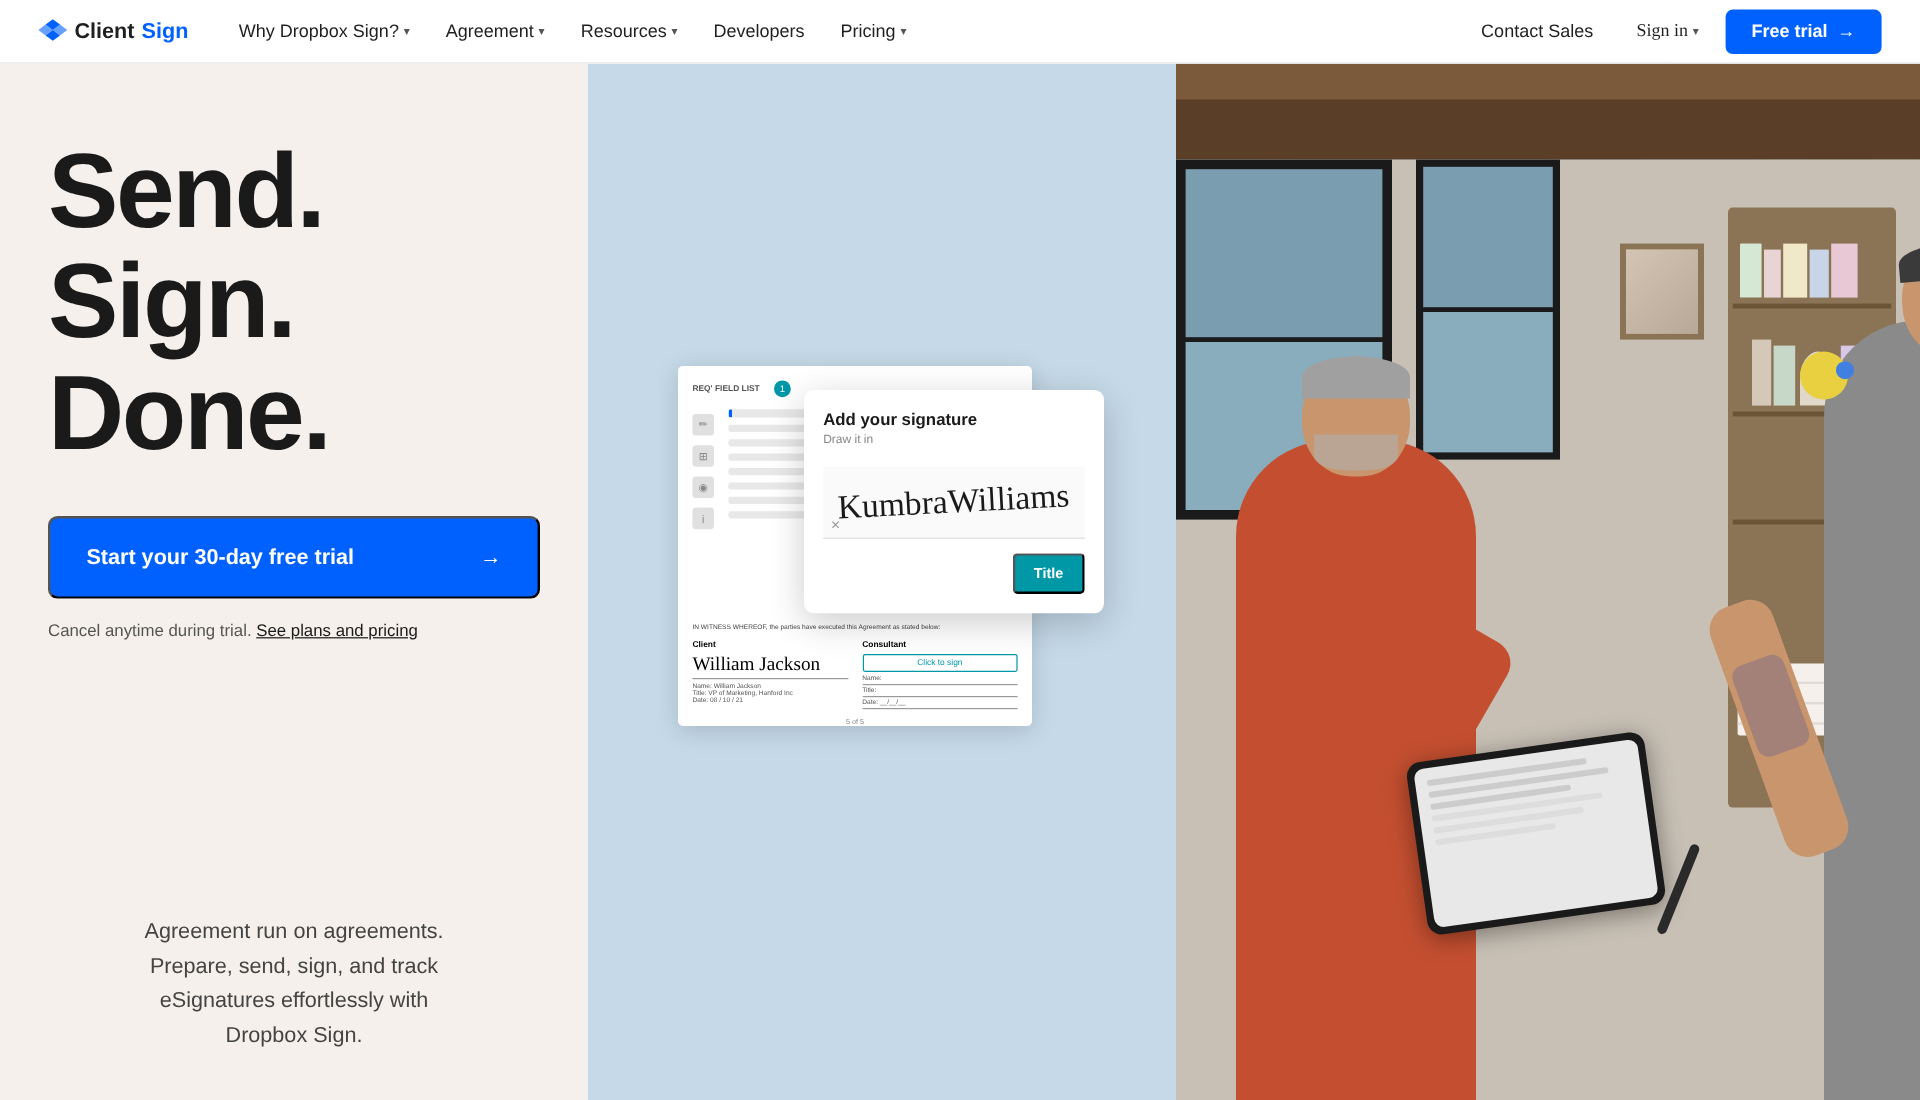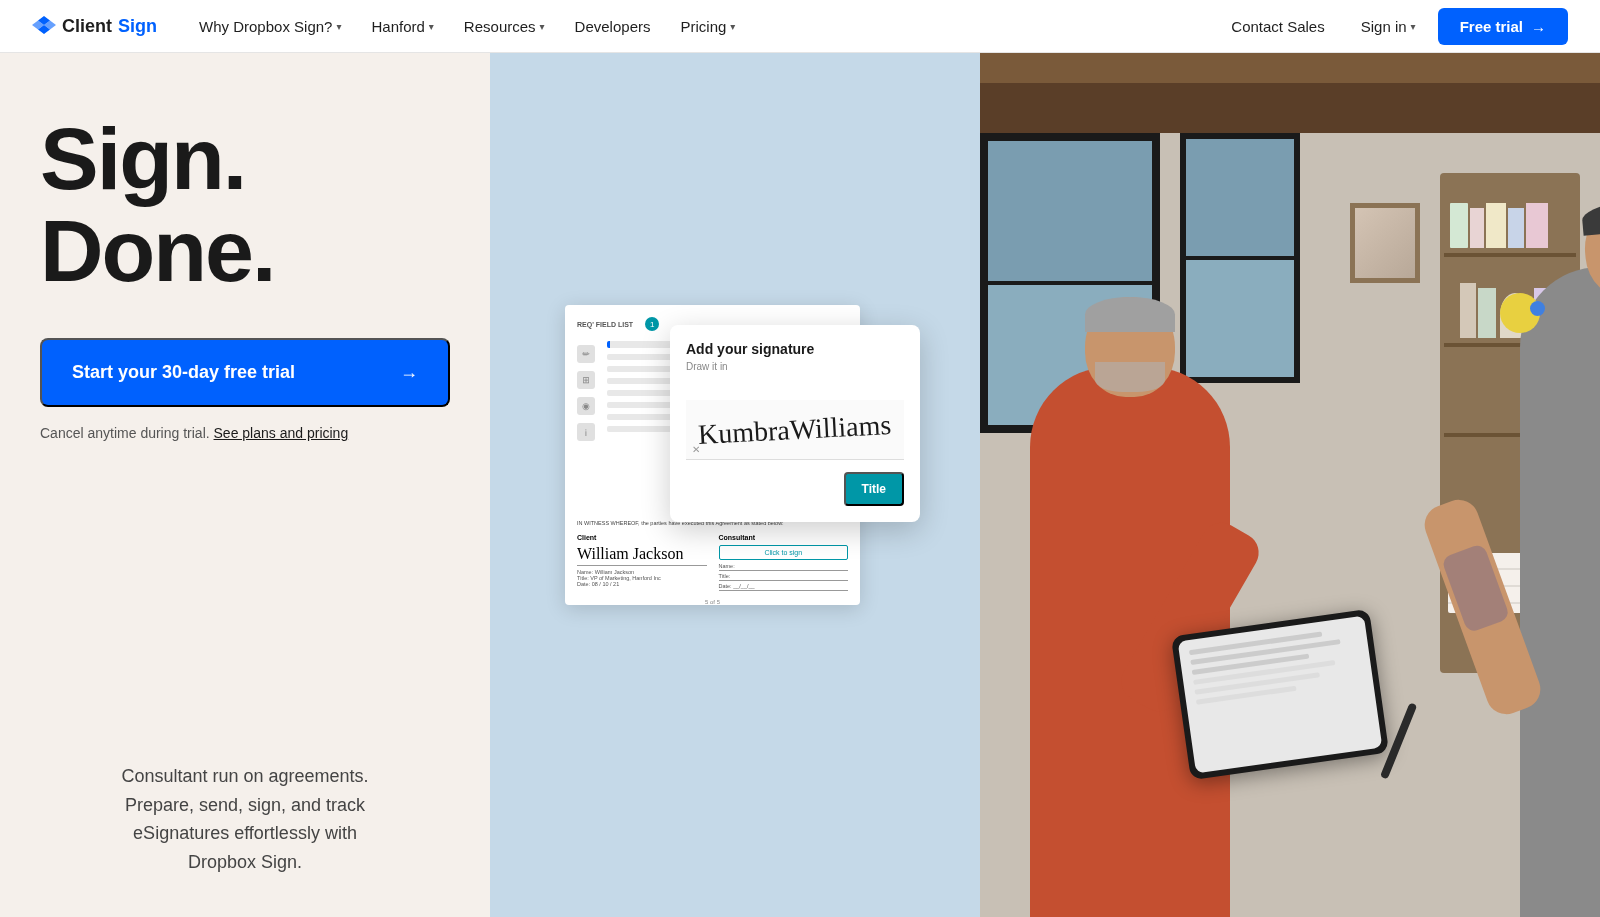--- a/index.html
+++ b/index.html
@@ -71,20 +71,21 @@
       cursor: pointer;
     }
     .nav-signin {
       display: flex;
       align-items: center;
       gap: 4px;
       font-size: 15px;
       color: #1f1f1f;
       padding: 6px 14px;
       cursor: pointer;
+      font-family: Liberation Serif, serif;
     }
     .nav-free-trial {
       background: #0061fe;
       color: #fff;
       font-size: 15px;
       font-weight: 600;
       padding: 10px 22px;
       border-radius: 6px;
       cursor: pointer;
       display: flex;
@@ -254,21 +255,21 @@
     }
     .sig-modal-title {
       font-size: 14px;
       font-weight: 700;
       color: #1a1a1a;
       margin-bottom: 4px;
     }
     .sig-modal-subtitle {
       font-size: 10px;
       color: #888;
-      margin-bottom: 28px;
+      margin-bottom: 17px;
     }
     .sig-canvas {
       width: 100%;
       height: 60px;
       background: #fafafa;
       border-bottom: 1px solid #ddd;
       margin-bottom: 12px;
       position: relative;
       display: flex;
       align-items: center;
@@ -354,21 +355,21 @@
     <span class="logo-text-dropbox">Client</span>
     <span class="logo-text-sign">Sign</span>
   </div>
 
   <div class="nav-links">
     <div class="nav-item">
       <span>Why Dropbox Sign?</span>
       <span class="nav-chevron">▾</span>
     </div>
     <div class="nav-item">
-      <span>Hanford</span>
+      <span>Agreement</span>
       <span class="nav-chevron">▾</span>
     </div>
     <div class="nav-item">
       <span>Resources</span>
       <span class="nav-chevron">▾</span>
     </div>
     <div class="nav-item">
       <span>Developers</span>
     </div>
     <div class="nav-item">
@@ -389,37 +390,38 @@
       <span>Free trial</span>
       <span>→</span>
     </div>
   </div>
 </nav>
 
 <div class="hero">
 
   <div class="hero-left">
     <div class="hero-headline">
+      <div>Send.</div>
       <div>Sign.</div>
       <div>Done.</div>
     </div>
 
     <button class="cta-button">
       <span>Start your 30-day free trial</span>
       <span>→</span>
     </button>
 
     <p class="cta-subtext">
       <span>Cancel anytime during trial.</span>
       <span class="cta-link">See plans and pricing</span>
     </p>
 
     <div class="hero-bottom">
       <p class="hero-bottom-text">
-        <span>Consultant run on agreements.</span><br>
+        <span>Agreement run on agreements.</span><br>
         Prepare, send, sign, and track<br>eSignatures effortlessly with<br>Dropbox Sign.
       </p>
     </div>
   </div>
 
   <div class="hero-center">
     <div class="doc-mockup">
 
       <div class="doc-back">
         <div class="doc-back-header">

